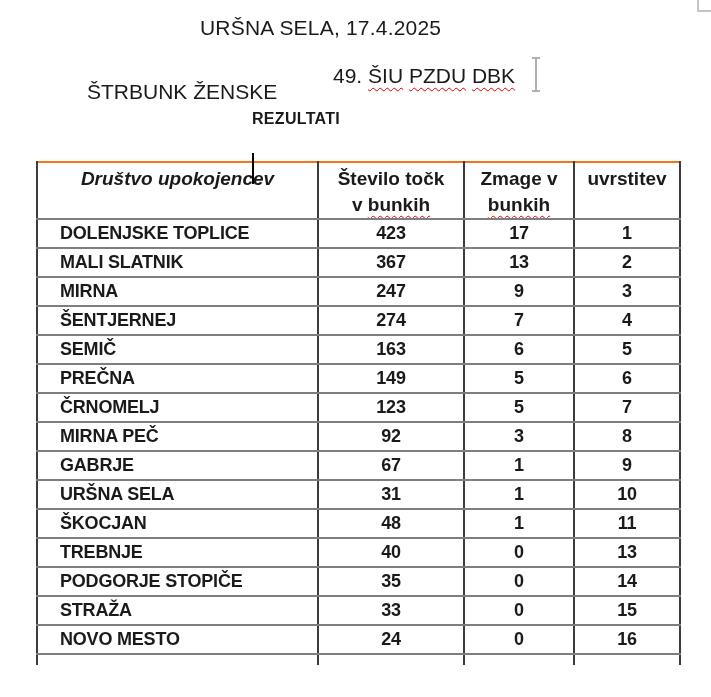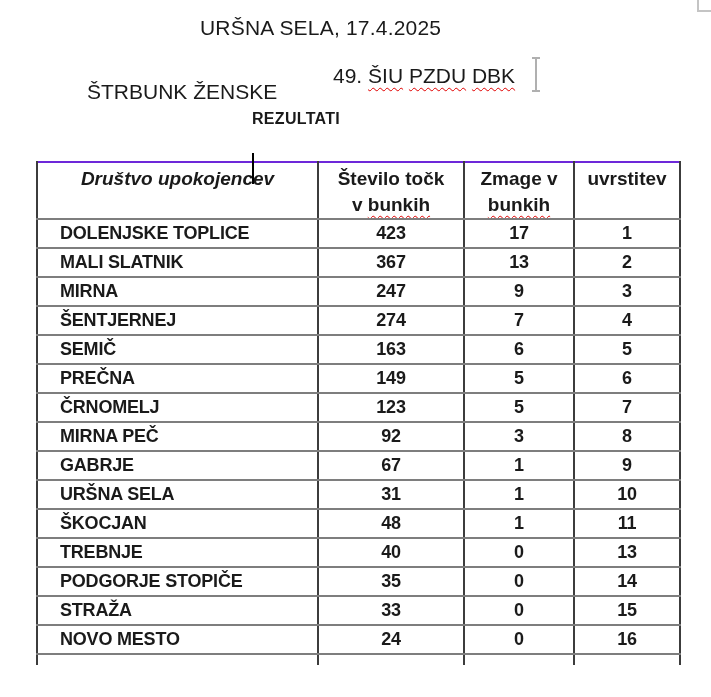--- a/index.html
+++ b/index.html
@@ -62,21 +62,21 @@
   .caret {
     position: absolute; left: 252px; top: 153px;
     width: 2px; height: 31px; background: #000000; z-index: 3;
   }
 
   
   table.results {
     position: absolute; left: 36px; top: 161px;
     width: 643px;
     border-collapse: collapse; table-layout: fixed;
-    border-top: 2px solid #6d28d9;
+    border-top: 2px solid #f97316;
   }
   table.results th, table.results td {
     border-left: 2px solid #3c3c3c;
     border-bottom: 2px solid #7e7e7e;
     padding: 0; overflow: hidden; white-space: nowrap;
   }
   table.results th:last-child, table.results td:last-child {
     border-right: 2px solid #3c3c3c;
   }
   tr.header-row { height: 57px; }

